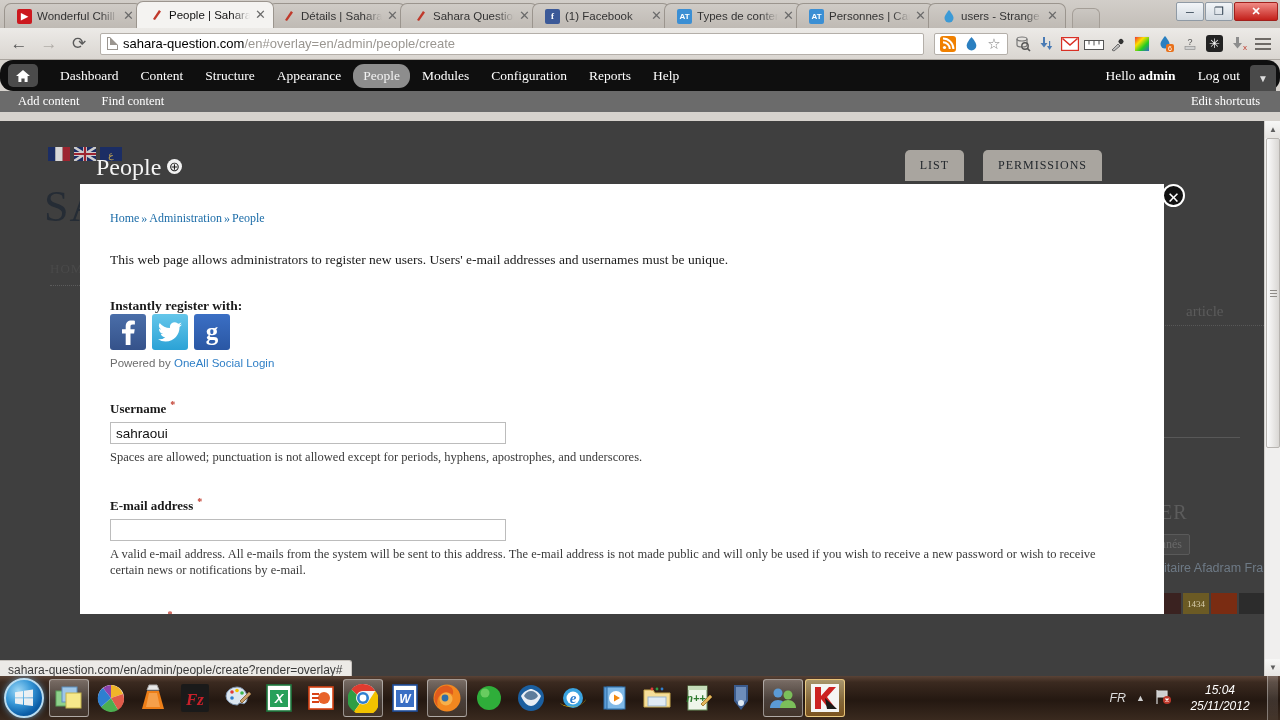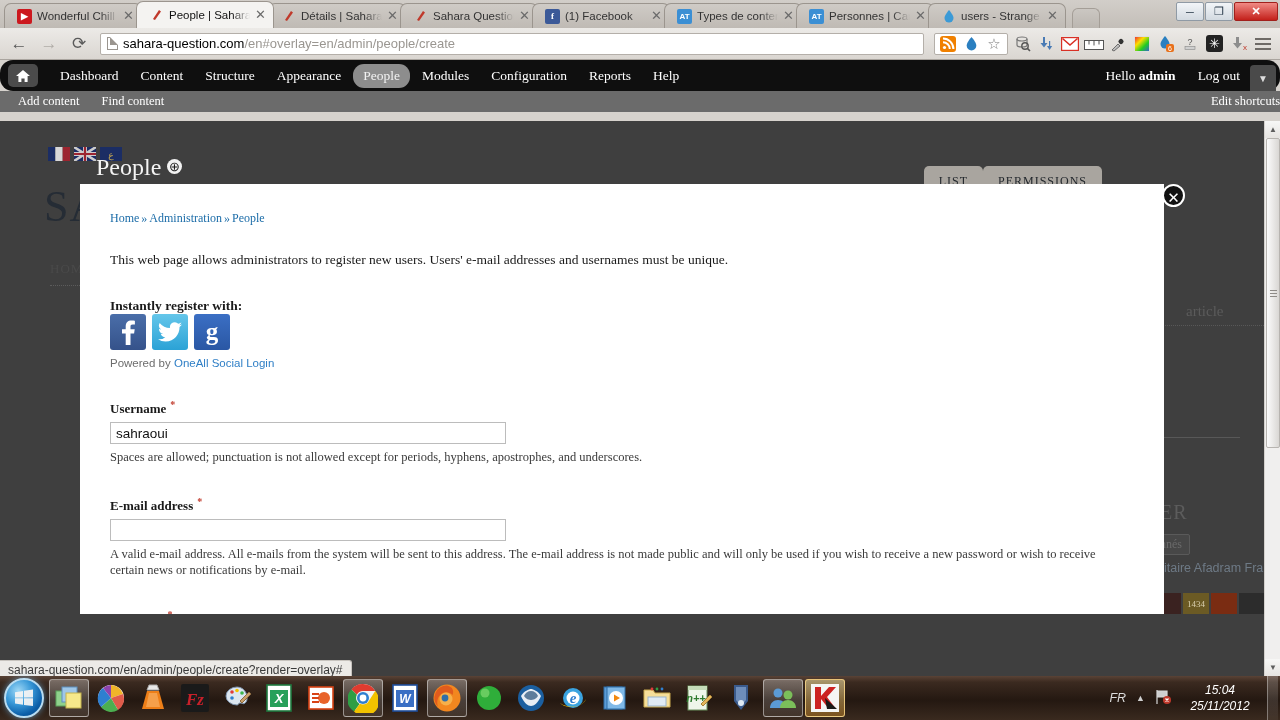--- a/index.html
+++ b/index.html
@@ -81,21 +81,21 @@
   .dmenu a.active { background:#8d8d8d; color:#f2f2f2; }
   .dright { position:absolute; right:40px; top:0; height:31px; display:flex; align-items:center; gap:22px;}
   .dright span, .dright a { color:#fff; font-size:13.5px; text-decoration:none; cursor:pointer;}
   .dright b { color:#fff; }
   .dcaret { position:absolute; right:4px; top:5px; width:26px; height:26px; background:#4a4a4a;
      border-radius:4px 4px 0 0; display:flex;align-items:center;justify-content:center;
      color:#ddd; font-size:10px; cursor:pointer;}
   .dshort { position:absolute; left:0; top:91px; width:1280px; height:21px; background:#6b6b6b;
      display:flex; align-items:center; padding-left:18px; gap:22px; font-family:"Liberation Serif", serif; }
   .dshort a { color:#fff; font-size:12.5px; text-decoration:none; cursor:pointer;}
-  .dshort .right { position:absolute; right:0; }
+  .dshort .right { position:absolute; right:20px; }
 
   
   .page-bg { position:absolute; left:0; top:121px; width:1268px; height:555px;
      background:#3f3f3f; overflow:hidden; font-family:"Liberation Serif", serif; }
   .flags { position:absolute; left:48px; top:26px; display:flex; gap:4px; }
   .flag { width:22px; height:14px; display:block; }
   .sitetitle { position:absolute; left:44px; top:60px; font-size:44px; color:#252c35;
      font-family:"Liberation Serif", serif; letter-spacing:1px; }
   .bgbread { position:absolute; left:50px; top:140px; font-size:13px; color:#4a4a4a;
      letter-spacing:1px; border-bottom:1px dotted #5c5c5c; padding-bottom:8px; width:120px;}
@@ -108,21 +108,21 @@
   .bg-line { position:absolute; left:1157px; top:440px; font-size:12.5px; color:#6e7a86;
      font-family:"Liberation Sans",sans-serif; white-space:nowrap;}
   .bg-thumbs { position:absolute; left:1155px; top:472px; display:flex; gap:2px; }
   .bg-thumbs div { width:26px; height:21px; }
 
   
   .ov-title { position:absolute; left:96px; top:154px; font-size:24px; color:#f3f3f3;
      font-family:"Liberation Serif", serif; }
   .ov-plus { position:absolute; left:167px; top:159px; width:15px; height:15px; border-radius:50%;
      background:#f3f3f3; color:#1a1a1a; font-size:13px; line-height:15px; text-align:center; cursor:pointer; }
-  .ov-tabs { position:absolute; right:178px; top:166px; display:flex; gap:0;justify-content:center; }
+  .ov-tabs { position:absolute; right:178px; top:150px; display:flex; gap:19px;justify-content:center; }
   .ov-tab { background:#a9a59f; color:#23282d; font-family:"Liberation Serif", serif;
      font-size:12px; letter-spacing:1px; padding:8px 15px; border-radius:5px 5px 0 0; cursor:pointer;}
 
   
   .overlay { position:absolute; left:80px; top:184px; width:1084px; height:430px; background:#fff;
      overflow:hidden; font-family:"Liberation Serif", serif; color:#222; }
   .ov-close { position:absolute; left:1162px; top:184px; width:23px; height:23px; border-radius:50%;
      background:#111; color:#fff; font-size:15px; line-height:23px; text-align:center; cursor:pointer;
      border:2px solid #fff; z-index:30;}
   .ov-inner { padding:27px 30px 0 30px; }

